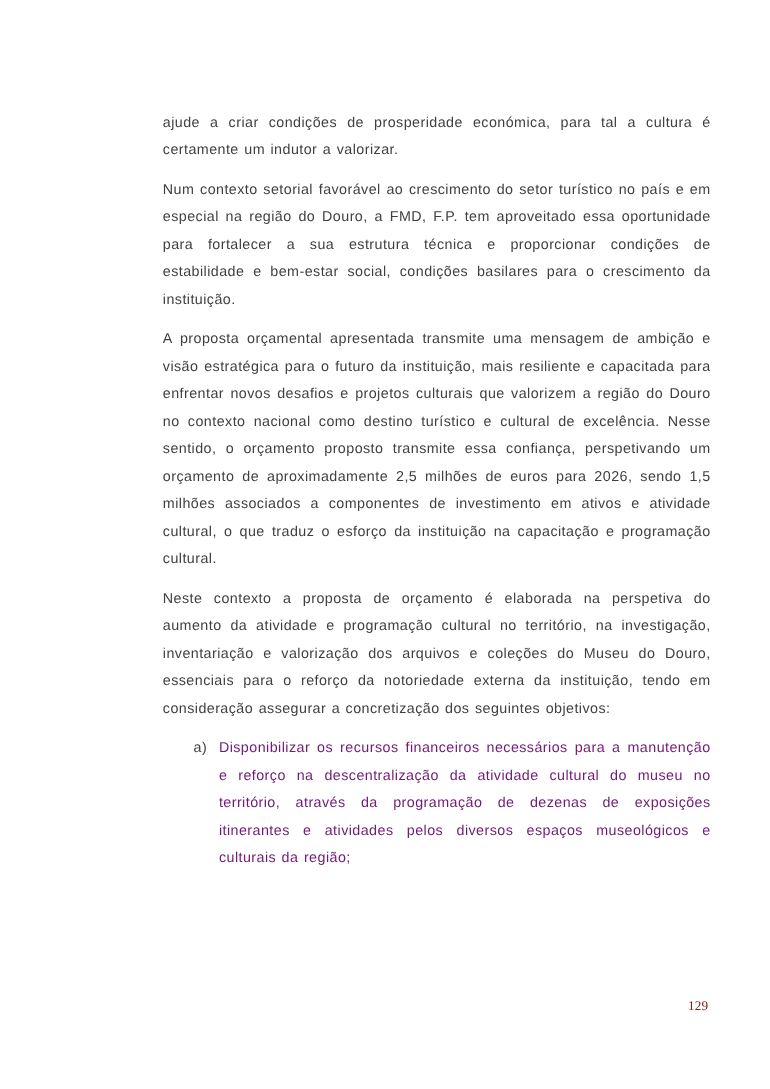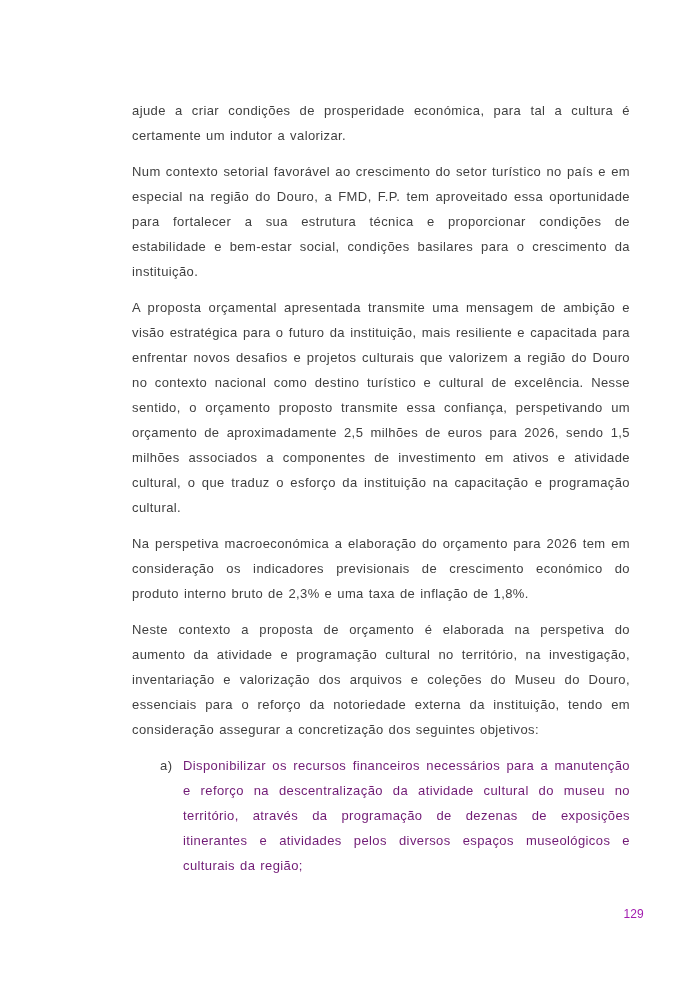--- a/index.html
+++ b/index.html
@@ -12,21 +12,21 @@
     width: 700px;
     height: 990px;
     background: #ffffff;
     overflow: hidden;
     font-family: "Liberation Sans", sans-serif;
     color: #3f3f3f;
   }
   .text-block {
     position: absolute;
     top: 98px;
-    left: 132px;
+    left: 148px;
     width: 498px;
   }
   .text-block p {
     margin: 0 0 11px 0;
     font-size: 13px;
     line-height: 25px;
     text-align: justify;
     letter-spacing: 0.4px;
     word-spacing: 1px;
     color: #3f3f3f;
@@ -54,32 +54,32 @@
     letter-spacing: 0.4px;
     word-spacing: 1px;
     color: #701a75;
   }
   .page-number {
     position: absolute;
     top: 907px;
     right: 56px;
     font-size: 12px;
     letter-spacing: 0.2px;
-    color: #a21caf;
+    color: #7f1d1d;
+    font-family: Liberation Serif, serif;
   }
 </style>
 </head>
 <body>
 
 <div class="page">
   <div class="text-block">
     <p>ajude a criar condições de prosperidade económica, para tal a cultura é certamente um indutor a valorizar.</p>
     <p>Num contexto setorial favorável ao crescimento do setor turístico no país e em especial na região do Douro, a FMD, F.P. tem aproveitado essa oportunidade para fortalecer a sua estrutura técnica e proporcionar condições de estabilidade e bem-estar social, condições basilares para o crescimento da instituição.</p>
     <p>A proposta orçamental apresentada transmite uma mensagem de ambição e visão estratégica para o futuro da instituição, mais resiliente e capacitada para enfrentar novos desafios e projetos culturais que valorizem a região do Douro no contexto nacional como destino turístico e cultural de excelência. Nesse sentido, o orçamento proposto transmite essa confiança, perspetivando um orçamento de aproximadamente 2,5 milhões de euros para 2026, sendo 1,5 milhões associados a componentes de investimento em ativos e atividade cultural, o que traduz o esforço da instituição na capacitação e programação cultural.</p>
-    <p>Na perspetiva macroeconómica a elaboração do orçamento para 2026 tem em consideração os indicadores previsionais de crescimento económico do produto interno bruto de 2,3% e uma taxa de inflação de 1,8%.</p>
     <p>Neste contexto a proposta de orçamento é elaborada na perspetiva do aumento da atividade e programação cultural no território, na investigação, inventariação e valorização dos arquivos e coleções do Museu do Douro, essenciais para o reforço da notoriedade externa da instituição, tendo em consideração assegurar a concretização dos seguintes objetivos:</p>
     <div class="list">
       <div class="list-item">
         <span class="marker">a)</span>
         <span class="item-text">Disponibilizar os recursos financeiros necessários para a manutenção e reforço na descentralização da atividade cultural do museu no território, através da programação de dezenas de exposições itinerantes e atividades pelos diversos espaços museológicos e culturais da região;</span>
       </div>
     </div>
   </div>
   <div class="page-number">129</div>
 </div>

